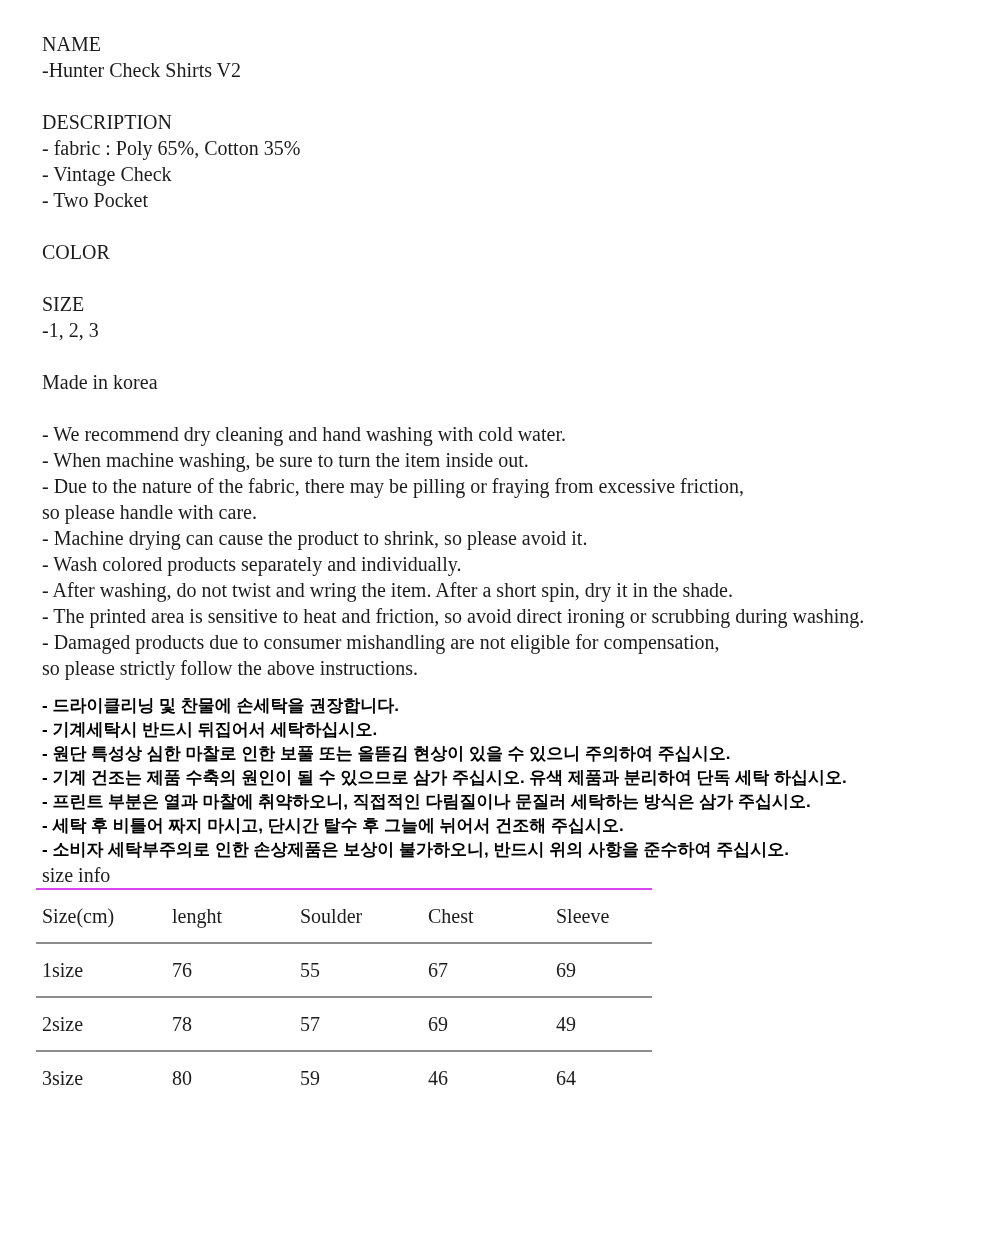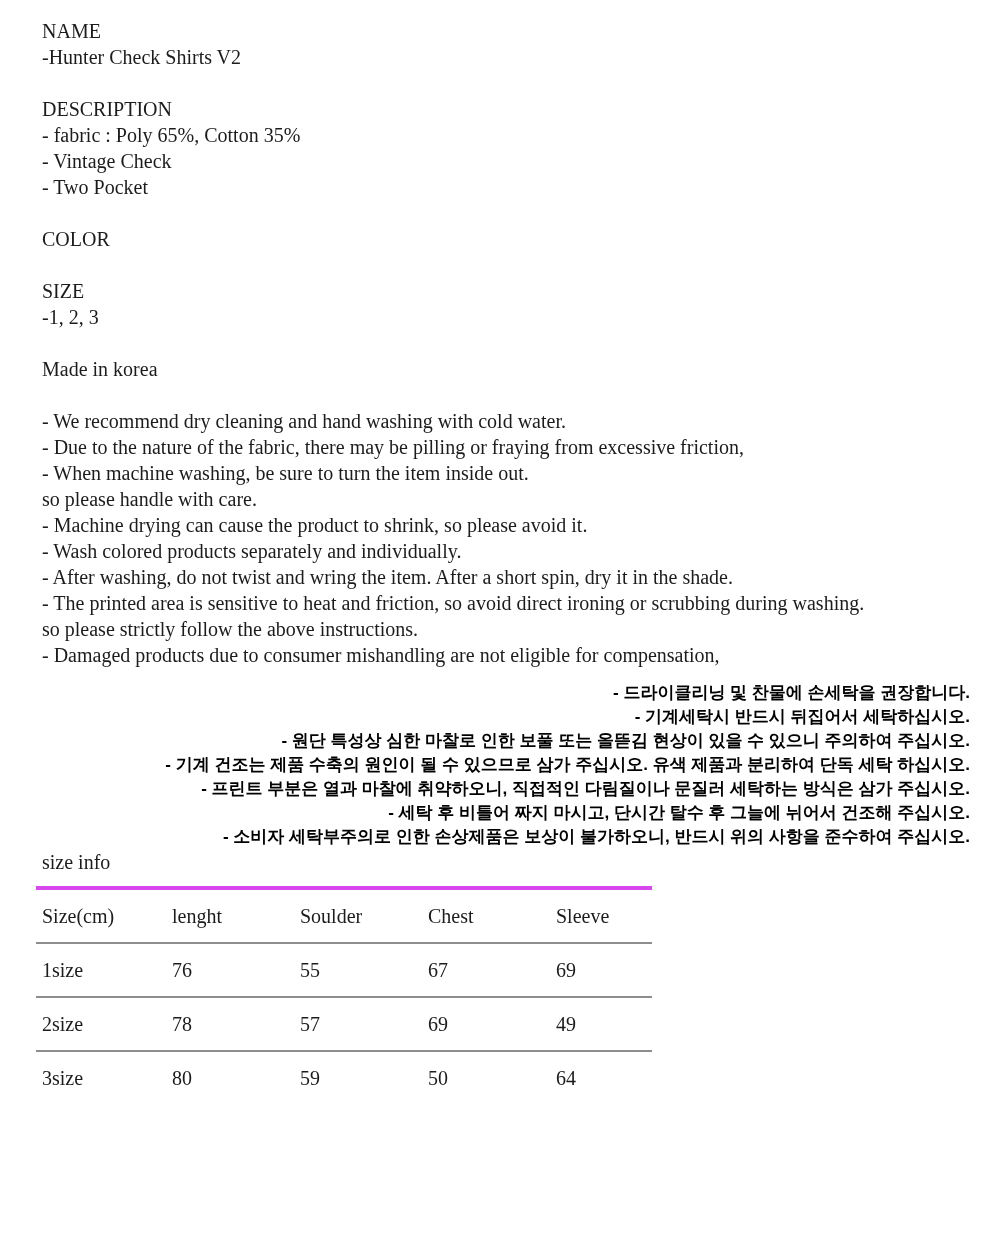--- a/index.html
+++ b/index.html
@@ -11,21 +11,21 @@
     width: 1000px;
     height: 1250px;
     font-family: "Liberation Serif", serif;
     color: #1c1c1c;
     overflow: hidden;
   }
   .page {
     box-sizing: border-box;
     width: 1000px;
     height: 1250px;
-    padding: 18px 30px 0 42px;
+    padding: 31px 30px 0 42px;
   }
   .en p {
     margin: 0;
     font-size: 20px;
     line-height: 26px;
     white-space: nowrap;
   }
   section.block {
     margin: 0 0 26px 0;
   }
@@ -33,31 +33,29 @@
     margin-top: 13px;
   }
   .ko-block p {
     margin: 0;
     font-family: "Liberation Sans", sans-serif;
     font-weight: 700;
     font-size: 17px;
     line-height: 24px;
     color: #000000;
     white-space: nowrap;
-    text-align: right;
   }
   .size-info-title {
   }
   table.size-table {
     border-collapse: collapse;
     table-layout: fixed;
     width: 616px;
     margin-left: -6px;
-    margin-top: 11px;
-    border-top: 4px solid #d946ef;
+    border-top: 2px solid #d946ef;
   }
   table.size-table tr.sep {
     border-bottom: 2px solid #8d8d8d;
   }
   table.size-table th,
   table.size-table td {
     font-weight: normal;
     text-align: left;
     vertical-align: middle;
     height: 52px;
@@ -93,29 +91,29 @@
       <p>SIZE</p>
       <p>-1, 2, 3</p>
     </section>
 
     <section class="block">
       <p>Made in korea</p>
     </section>
 
     <section>
       <p>- We recommend dry cleaning and hand washing with cold water.</p>
+      <p>- When machine washing, be sure to turn the item inside out.</p>
       <p>- Due to the nature of the fabric, there may be pilling or fraying from excessive friction,</p>
-      <p>- When machine washing, be sure to turn the item inside out.</p>
       <p>so please handle with care.</p>
       <p>- Machine drying can cause the product to shrink, so please avoid it.</p>
       <p>- Wash colored products separately and individually.</p>
       <p>- After washing, do not twist and wring the item. After a short spin, dry it in the shade.</p>
       <p>- The printed area is sensitive to heat and friction, so avoid direct ironing or scrubbing during washing.</p>
+      <p>- Damaged products due to consumer mishandling are not eligible for compensation,</p>
       <p>so please strictly follow the above instructions.</p>
-      <p>- Damaged products due to consumer mishandling are not eligible for compensation,</p>
     </section>
 
   </div>
 
   <div class="ko-block">
     <p>- 드라이클리닝 및 찬물에 손세탁을 권장합니다.</p>
     <p>- 기계세탁시 반드시 뒤집어서 세탁하십시오.</p>
     <p>- 원단 특성상 심한 마찰로 인한 보풀 또는 올뜯김 현상이 있을 수 있으니 주의하여 주십시오.</p>
     <p>- 기계 건조는 제품 수축의 원인이 될 수 있으므로 삼가 주십시오. 유색 제품과 분리하여 단독 세탁 하십시오.</p>
     <p>- 프린트 부분은 열과 마찰에 취약하오니, 직접적인 다림질이나 문질러 세탁하는 방식은 삼가 주십시오.</p>
@@ -156,19 +154,19 @@
         <td>2size</td>
         <td>78</td>
         <td>57</td>
         <td>69</td>
         <td>49</td>
       </tr>
       <tr>
         <td>3size</td>
         <td>80</td>
         <td>59</td>
-        <td>50</td>
+        <td>46</td>
         <td>64</td>
       </tr>
     </tbody>
   </table>
 
 </div>
 
 </body></html>

